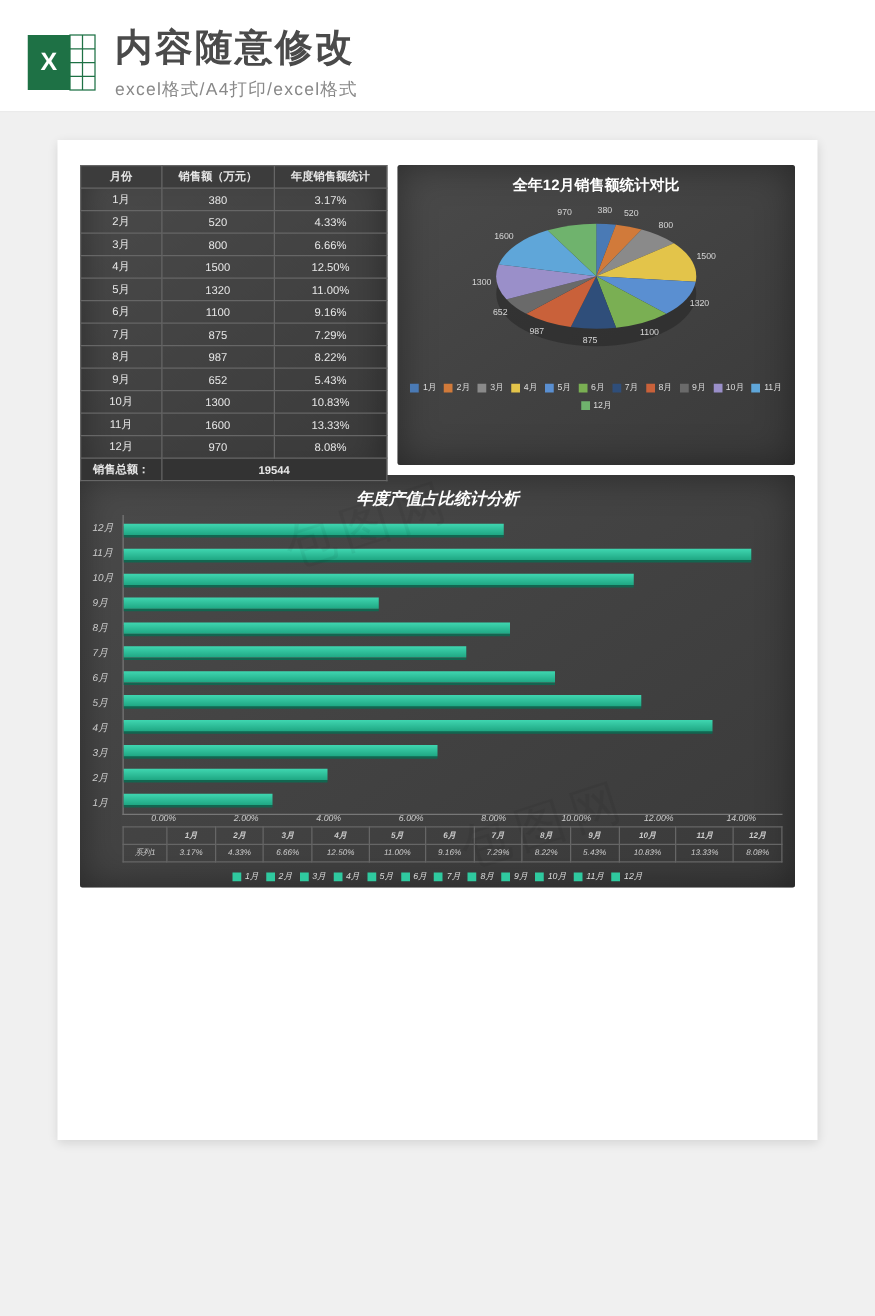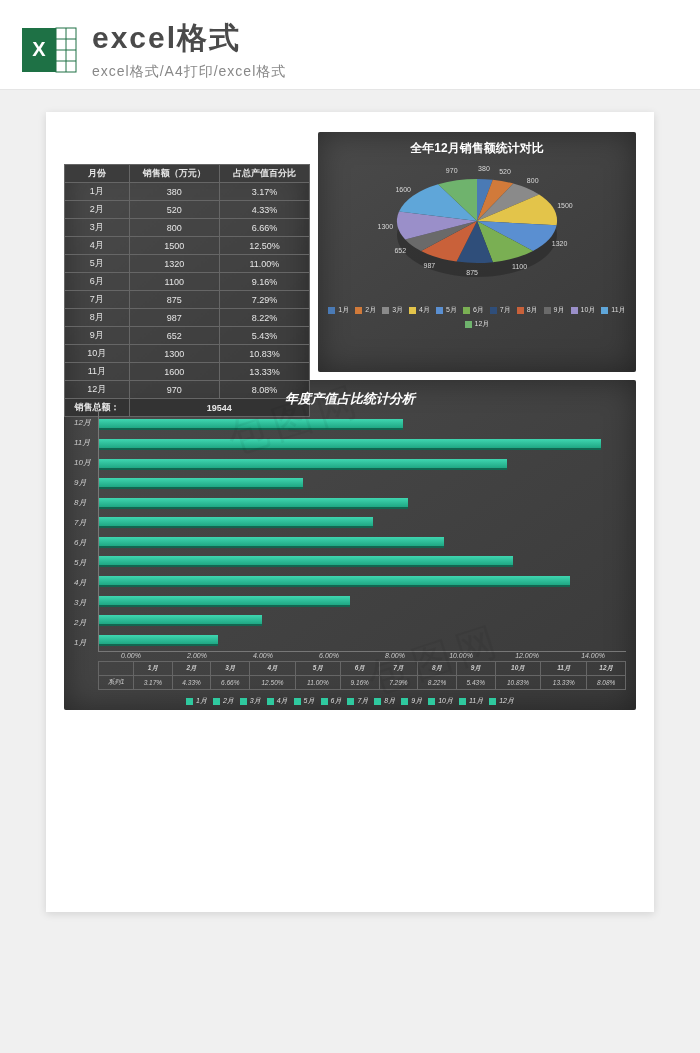--- a/index.html
+++ b/index.html
@@ -54,21 +54,20 @@
   background: linear-gradient(145deg,#4a4a4a,#3a3a3a);
   border-radius: 2px;
   box-shadow: inset 0 0 30px rgba(0,0,0,.4);
 }
 
 .data-table {
   width: 43%;
   color: #e6e6e6;
   font-size: 9px;
   border-collapse: collapse;
-  margin-top: 32px;
 }
 .data-table th, .data-table td {
   border: 1px solid #666;
   text-align: center;
   padding: 2px 0;
 }
 .data-table th {
   background: #3c3c3c;
   font-weight: 600;
   font-size: 9px;
@@ -214,35 +213,35 @@
   <svg class="excel-icon" viewBox="0 0 56 56">
     <rect x="0" y="6" width="34" height="44" fill="#1e7145"></rect>
     <text x="17" y="34" text-anchor="middle" fill="#fff" font-size="20" font-weight="700" font-family="Arial">X</text>
     <rect x="34" y="6" width="20" height="44" fill="#fff" stroke="#1e7145" stroke-width="1"></rect>
     <line x1="34" y1="17" x2="54" y2="17" stroke="#1e7145"></line>
     <line x1="34" y1="28" x2="54" y2="28" stroke="#1e7145"></line>
     <line x1="34" y1="39" x2="54" y2="39" stroke="#1e7145"></line>
     <line x1="44" y1="6" x2="44" y2="50" stroke="#1e7145"></line>
   </svg>
   <div class="header-text">
-    <div class="header-title">excel格式</div>
+    <div class="header-title">内容随意修改</div>
     <div class="header-sub">excel格式/A4打印/excel格式</div>
   </div>
 </div>
 
 <div class="page">
 
   <div class="top-row">
 
     <table class="data-table panel">
       <thead>
         <tr>
           <th>月份</th>
           <th>销售额（万元）</th>
-          <th>占总产值百分比</th>
+          <th>年度销售额统计</th>
         </tr>
       </thead>
       <tbody id="tbody">
           <tr>
             <td>1月</td>
             <td>380</td>
             <td>3.17%</td>
           </tr>
           <tr>
             <td>2月</td>

